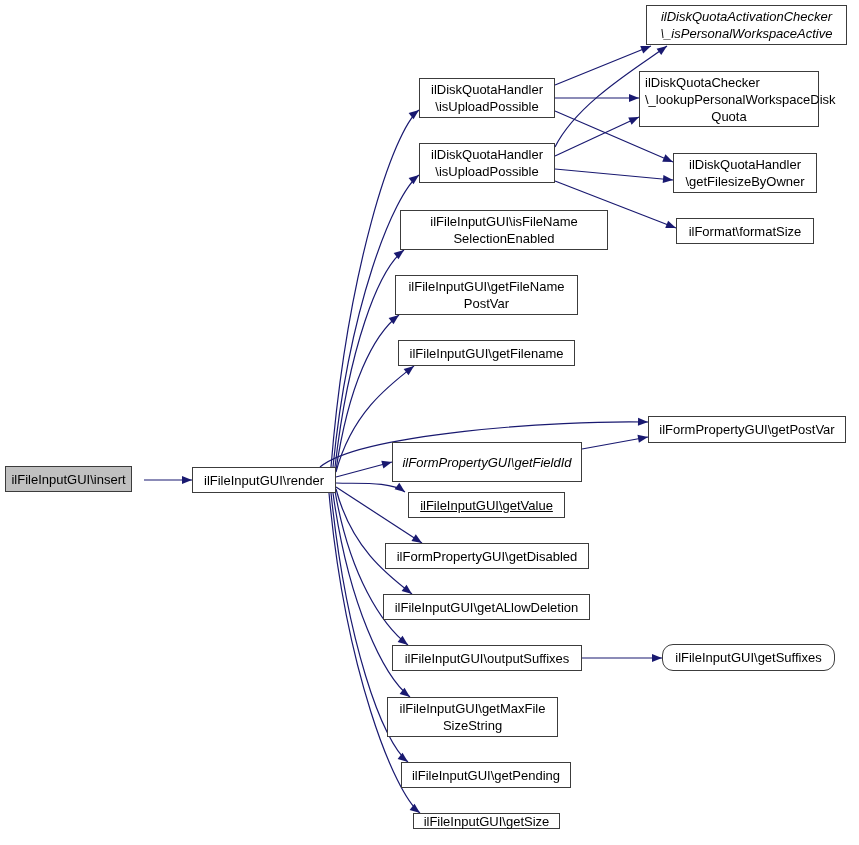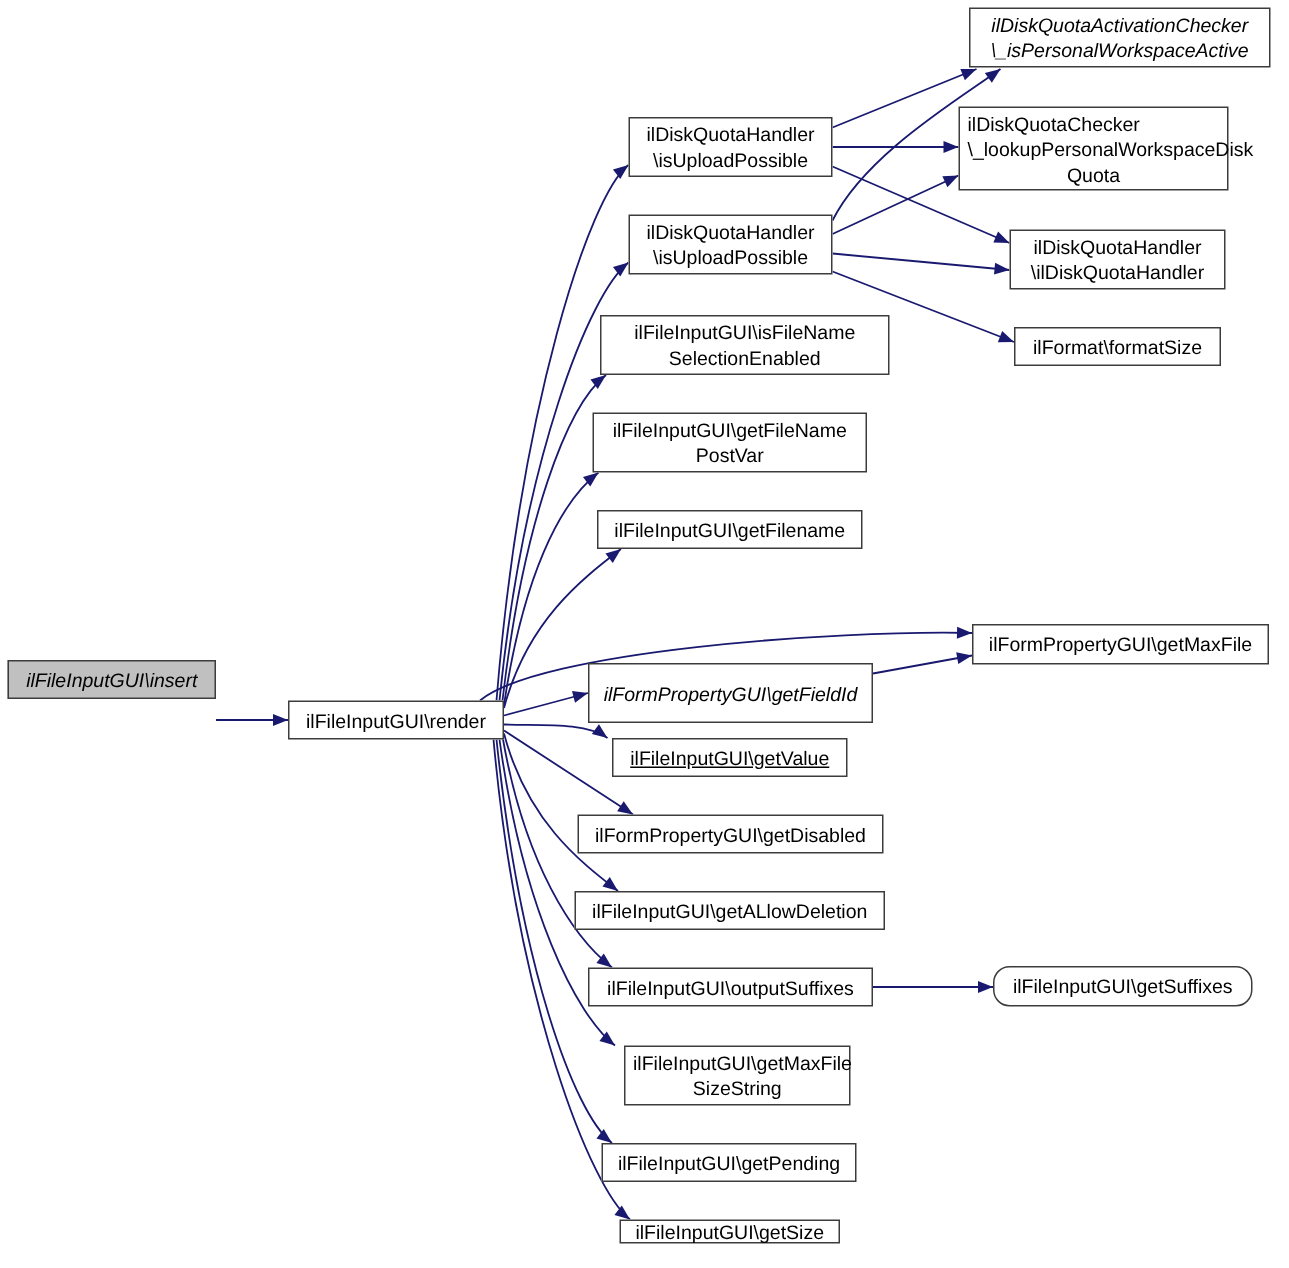--- a/index.html
+++ b/index.html
@@ -70,35 +70,35 @@
         <path d="M555,111 C590.4,126.3 637.6,146.7 673,162" class="edge" marker-end="url(#arrowhead)"></path>
         <path d="M555,147 C577,103 638,67 667,46" class="edge" marker-end="url(#arrowhead)"></path>
         <path d="M555,156 C580.2,144.3 613.8,128.7 639,117" class="edge" marker-end="url(#arrowhead)"></path>
         <path d="M555,169 C590.4,172.3 637.6,176.7 673,180" class="edge" marker-end="url(#arrowhead)"></path>
         <path d="M555,181 C591.3,195.1 639.7,213.9 676,228" class="edge" marker-end="url(#arrowhead)"></path>
         <path d="M582,449 C601.8,445.4 628.2,440.6 648,437" class="edge" marker-end="url(#arrowhead)"></path>
         <path d="M582,658 C606,658 638,658 662,658" class="edge" marker-end="url(#arrowhead)"></path>
       </g>
   </svg>
   <div id="node-layer">
-      <div class="node highlighted" style="left: 5px; top: 440px; width: 139px; height: 26px; font-style: italic;">
+      <div class="node highlighted" style="left: 5px; top: 466px; width: 127px; height: 26px;">
         <div class="node-line">ilFileInputGUI\insert</div>
       </div>
       <div class="node" style="left: 192px; top: 467px; width: 144px; height: 26px;">
         <div class="node-line">ilFileInputGUI\render</div>
       </div>
       <div class="node" style="left: 419px; top: 78px; width: 136px; height: 40px;">
         <div class="node-line">ilDiskQuotaHandler</div>
         <div class="node-line">\isUploadPossible</div>
       </div>
       <div class="node" style="left: 419px; top: 143px; width: 136px; height: 40px;">
         <div class="node-line">ilDiskQuotaHandler</div>
         <div class="node-line">\isUploadPossible</div>
       </div>
-      <div class="node" style="left: 400px; top: 210px; width: 193px; height: 40px;">
+      <div class="node" style="left: 400px; top: 210px; width: 208px; height: 40px;">
         <div class="node-line">ilFileInputGUI\isFileName</div>
         <div class="node-line">SelectionEnabled</div>
       </div>
       <div class="node" style="left: 395px; top: 275px; width: 183px; height: 40px;">
         <div class="node-line">ilFileInputGUI\getFileName</div>
         <div class="node-line">PostVar</div>
       </div>
       <div class="node" style="left: 398px; top: 340px; width: 177px; height: 26px;">
         <div class="node-line">ilFileInputGUI\getFilename</div>
       </div>
@@ -110,46 +110,46 @@
       </div>
       <div class="node" style="left: 385px; top: 543px; width: 204px; height: 26px;">
         <div class="node-line">ilFormPropertyGUI\getDisabled</div>
       </div>
       <div class="node" style="left: 383px; top: 594px; width: 207px; height: 26px;">
         <div class="node-line">ilFileInputGUI\getALlowDeletion</div>
       </div>
       <div class="node" style="left: 392px; top: 645px; width: 190px; height: 26px;">
         <div class="node-line">ilFileInputGUI\outputSuffixes</div>
       </div>
-      <div class="node" style="left: 416px; top: 697px; width: 151px; height: 40px;">
+      <div class="node" style="left: 387px; top: 697px; width: 171px; height: 40px;">
         <div class="node-line">ilFileInputGUI\getMaxFile</div>
         <div class="node-line">SizeString</div>
       </div>
       <div class="node" style="left: 401px; top: 762px; width: 170px; height: 26px;">
         <div class="node-line">ilFileInputGUI\getPending</div>
       </div>
       <div class="node" style="left: 413px; top: 813px; width: 147px; height: 16px;">
         <div class="node-line">ilFileInputGUI\getSize</div>
       </div>
       <div class="node" style="left: 646px; top: 5px; width: 201px; height: 40px; font-style: italic;">
         <div class="node-line">ilDiskQuotaActivationChecker</div>
         <div class="node-line">\_isPersonalWorkspaceActive</div>
       </div>
       <div class="node" style="left: 639px; top: 71px; width: 180px; height: 56px;">
         <div class="node-line" style="text-align: left;">ilDiskQuotaChecker</div>
         <div class="node-line" style="text-align: center;">\_lookupPersonalWorkspaceDisk</div>
         <div class="node-line" style="text-align: center;">Quota</div>
       </div>
       <div class="node" style="left: 673px; top: 153px; width: 144px; height: 40px;">
         <div class="node-line">ilDiskQuotaHandler</div>
-        <div class="node-line">\ilDiskQuotaHandler</div>
+        <div class="node-line">\getFilesizeByOwner</div>
       </div>
       <div class="node" style="left: 676px; top: 218px; width: 138px; height: 26px;">
         <div class="node-line">ilFormat\formatSize</div>
       </div>
       <div class="node" style="left: 648px; top: 416px; width: 198px; height: 27px;">
-        <div class="node-line">ilFormPropertyGUI\getMaxFile</div>
+        <div class="node-line">ilFormPropertyGUI\getPostVar</div>
       </div>
       <div class="node" style="left: 662px; top: 644px; width: 173px; height: 27px; border-radius: 11px;">
         <div class="node-line">ilFileInputGUI\getSuffixes</div>
       </div>
     </div>
 </div>
 
 </body></html>

